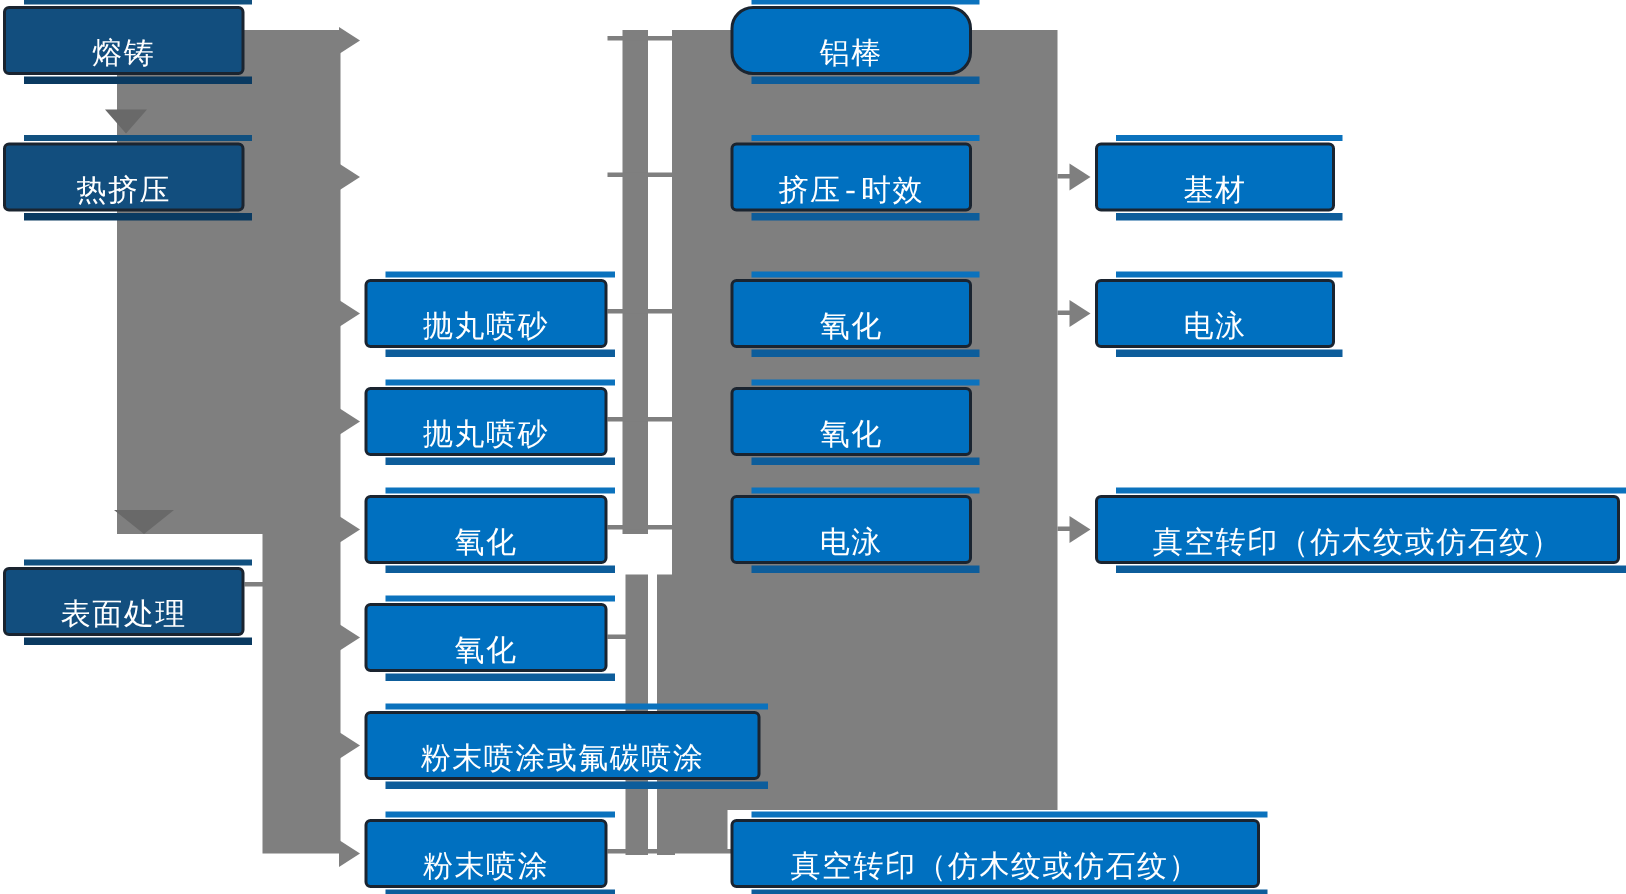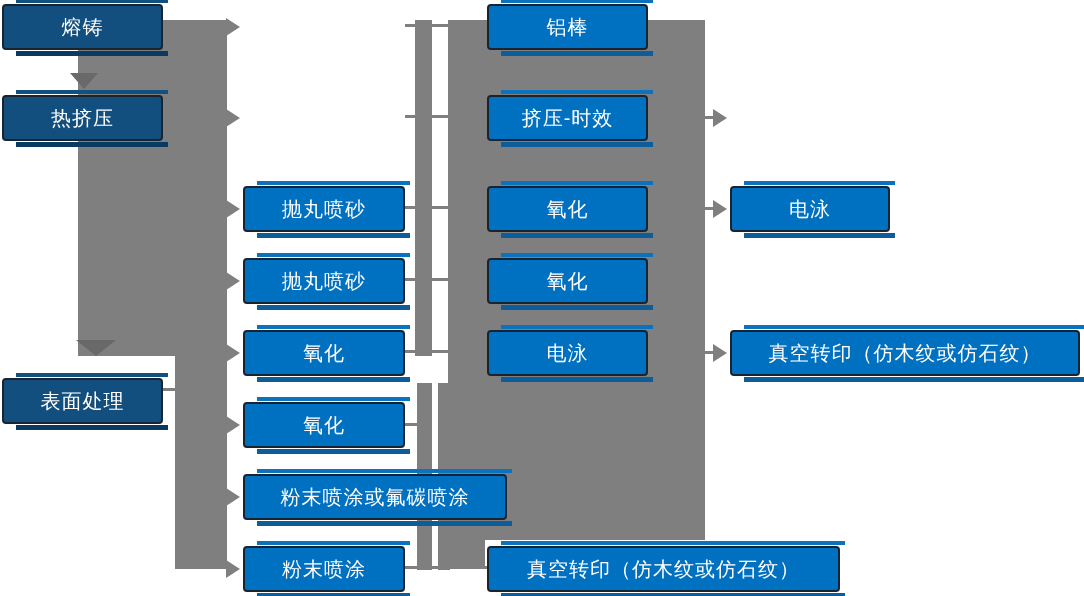--- a/index.html
+++ b/index.html
@@ -15,22 +15,22 @@
         border-top:9px solid transparent;border-bottom:9px solid transparent;
         border-left:14px solid var(--gray);}
   
   .arrD{position:absolute;width:0;height:0;z-index:2;
         border-left:14px solid transparent;border-right:14px solid transparent;
         border-top:16px solid var(--arrow_dark);}
 
   
   .node{position:absolute;height:42px;z-index:3;border:2px solid var(--box_border);
         border-radius:4px;background:var(--blue);color:#ffffff;
-        display:flex;align-items:center;justify-content:center;
-        font-size:20px;line-height:1;letter-spacing:1px;white-space:nowrap;}
+        display:flex;align-items:flex-end;justify-content:center;
+        font-size:20px;line-height:1;letter-spacing:1px;white-space:nowrap;font-family:Liberation Mono, monospace;}
   .node::before{content:"";position:absolute;left:12px;right:-7px;top:-7px;height:4px;
         background:var(--sliver_top);}
   .node::after{content:"";position:absolute;left:12px;right:-7px;bottom:-8px;height:5px;
         background:var(--sliver_bottom);}
   .node.dark{background:var(--dark_blue);}
   .node.dark::before{background:var(--sliver_top_dark);}
   .node.dark::after{background:var(--sliver_bottom_dark);}
 </style>
 </head>
 <body>
@@ -97,39 +97,42 @@
   <div class="node" style="left:243px;top:402px;width:158px;">
       <span>氧化</span>
     </div>
   <div class="node" style="left:243px;top:546px;width:158px;">
       <span>粉末喷涂</span>
     </div>
   <div class="node" style="left:243px;top:474px;width:260px;">
       <span>粉末喷涂或氟碳喷涂</span>
     </div>
 
-  <div class="node" style="left:487px;top:4px;width:157px;">
+  <div class="node" style="left:487px;top:4px;width:157px;border-radius:15px;">
       <span>铝棒</span>
     </div>
   <div class="node" style="left:487px;top:95px;width:157px;">
       <span>挤压-时效</span>
     </div>
   <div class="node" style="left:487px;top:186px;width:157px;">
       <span>氧化</span>
     </div>
   <div class="node" style="left:487px;top:258px;width:157px;">
       <span>氧化</span>
     </div>
   <div class="node" style="left:487px;top:330px;width:157px;">
       <span>电泳</span>
     </div>
   <div class="node" style="left:487px;top:546px;width:349px;">
       <span>真空转印（仿木纹或仿石纹）</span>
     </div>
 
+  <div class="node" style="left:730px;top:95px;width:156px;">
+      <span>基材</span>
+    </div>
   <div class="node" style="left:730px;top:186px;width:156px;">
       <span>电泳</span>
     </div>
   <div class="node" style="left:730px;top:330px;width:346px;">
       <span>真空转印（仿木纹或仿石纹）</span>
     </div>
 
 </div>
 
 </body></html>

